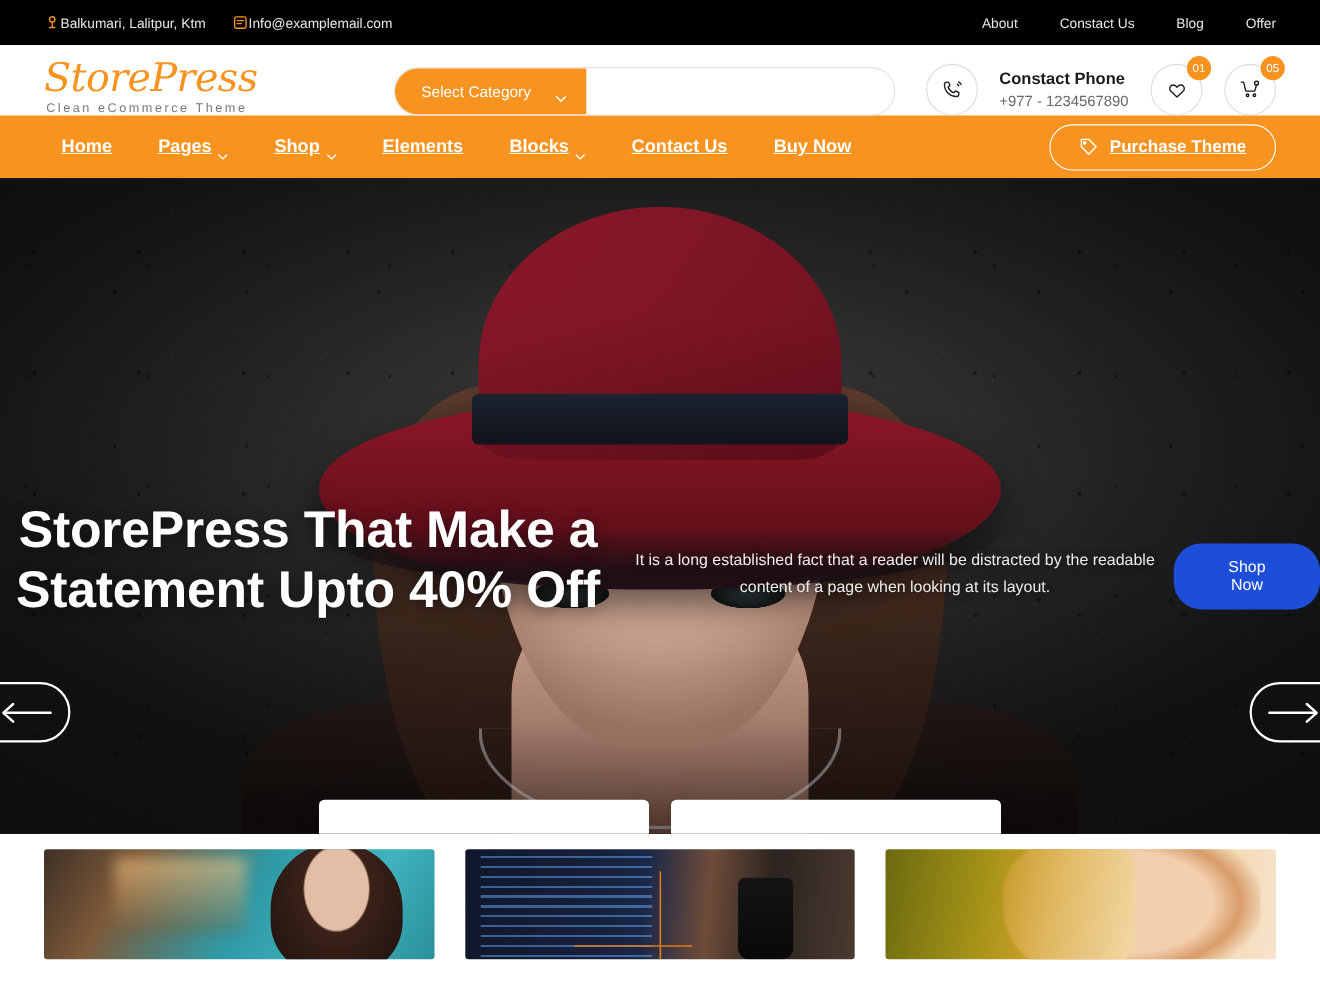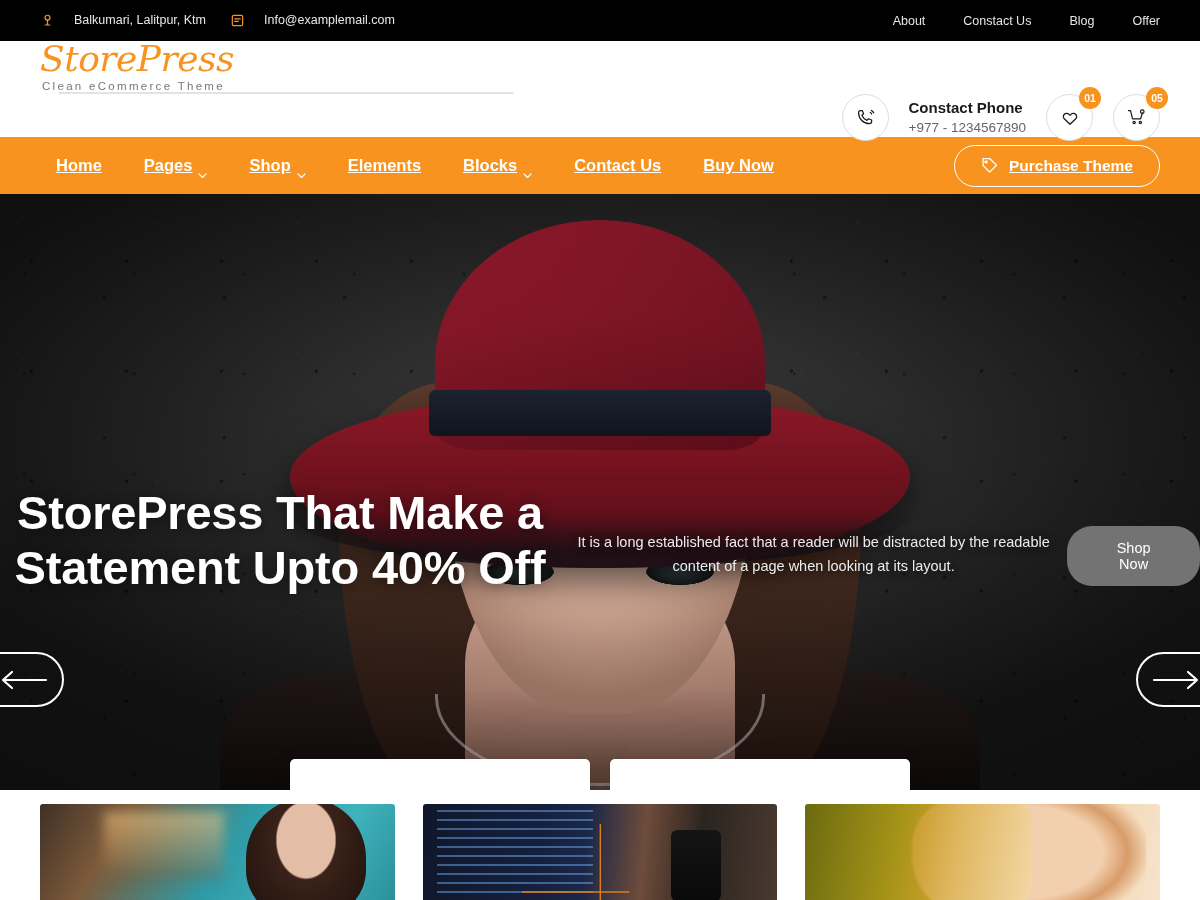--- a/index.html
+++ b/index.html
@@ -16,33 +16,32 @@
   .topbar {
     height: 41px;
     background: #000000;
     display: flex;
     align-items: center;
     padding: 0 40px;
     color: #e8e8e8;
     font-size: 12.5px;
   }
   .topbar-left { display: flex; align-items: center; gap: 24px; }
-  .topbar-item { display: flex; align-items: flex-start; gap: 19px; white-space: nowrap; }
+  .topbar-item { display: flex; align-items: center; gap: 0; white-space: nowrap; }
   .topbar-item .tb-ico { display: block; width: 15px; height: 15px; }
   .topbar-right { margin-left: auto; display: flex; align-items: center; gap: 38px; }
   .topbar-link { color: #e6e6e6; font-size: 12.5px; text-decoration: none; white-space: nowrap; text-align: center; }
 
   
   .header {
-    height: 96px;
+    height: 64px;
     background: #ffffff;
     display: flex;
-    align-items: flex-start;
+    align-items: flex-end;
     padding: 0 40px;
-    flex-direction: column;
   }
   .logo-wrap { width: 300px; }
   .logo-main {
     font-family: "DejaVu Serif", serif;
     font-style: italic;
     font-size: 36px;
     color: #f79421;
     line-height: 1;
     letter-spacing: -0.5px;
     font-weight: 400;
@@ -98,21 +97,21 @@
     display: flex; align-items: center; justify-content: center;
     background: #fff; position: relative;
   }
   .phone-text .ph-label { font-size: 15px; font-weight: bold; color: #1a1a1a; line-height: 1.25; }
   .phone-text .ph-num { font-size: 13.5px; color: #666666; line-height: 1.3; margin-top: 1px; }
   .icon-circle-wrap { position: relative; }
   .badge {
     position: absolute; top: -7px; right: -8px;
     min-width: 22px; height: 22px; border-radius: 50%;
     background: #f7931e; color: #fff;
-    font-size: 10.5px; font-weight: 700;
+    font-size: 10.5px; font-weight: 400;
     display: flex; align-items: center; justify-content: center;
   }
 
   
   .nav {
     height: 57px;
     background: #F7931E;
     display: flex;
     align-items: center;
     padding: 0 40px;
@@ -276,21 +275,21 @@
     margin-top: 27px;
     color: #ececec;
     font-size: 14.5px;
     line-height: 1.62;
     text-align: center;
     max-width: 540px;
     text-shadow: 0 1px 8px rgba(0,0,0,.6);
   }
   .hero-cta {
     margin-top: 30px;
-    background: #737373;
+    background: #1d4ed8;
     color: #ffffff;
     font-size: 14.5px;
     padding: 14px 44px;
     border-radius: 25px;
     border: none;
     font-family: "Liberation Sans", sans-serif;
   }
 
   
   .arrow-btn {

